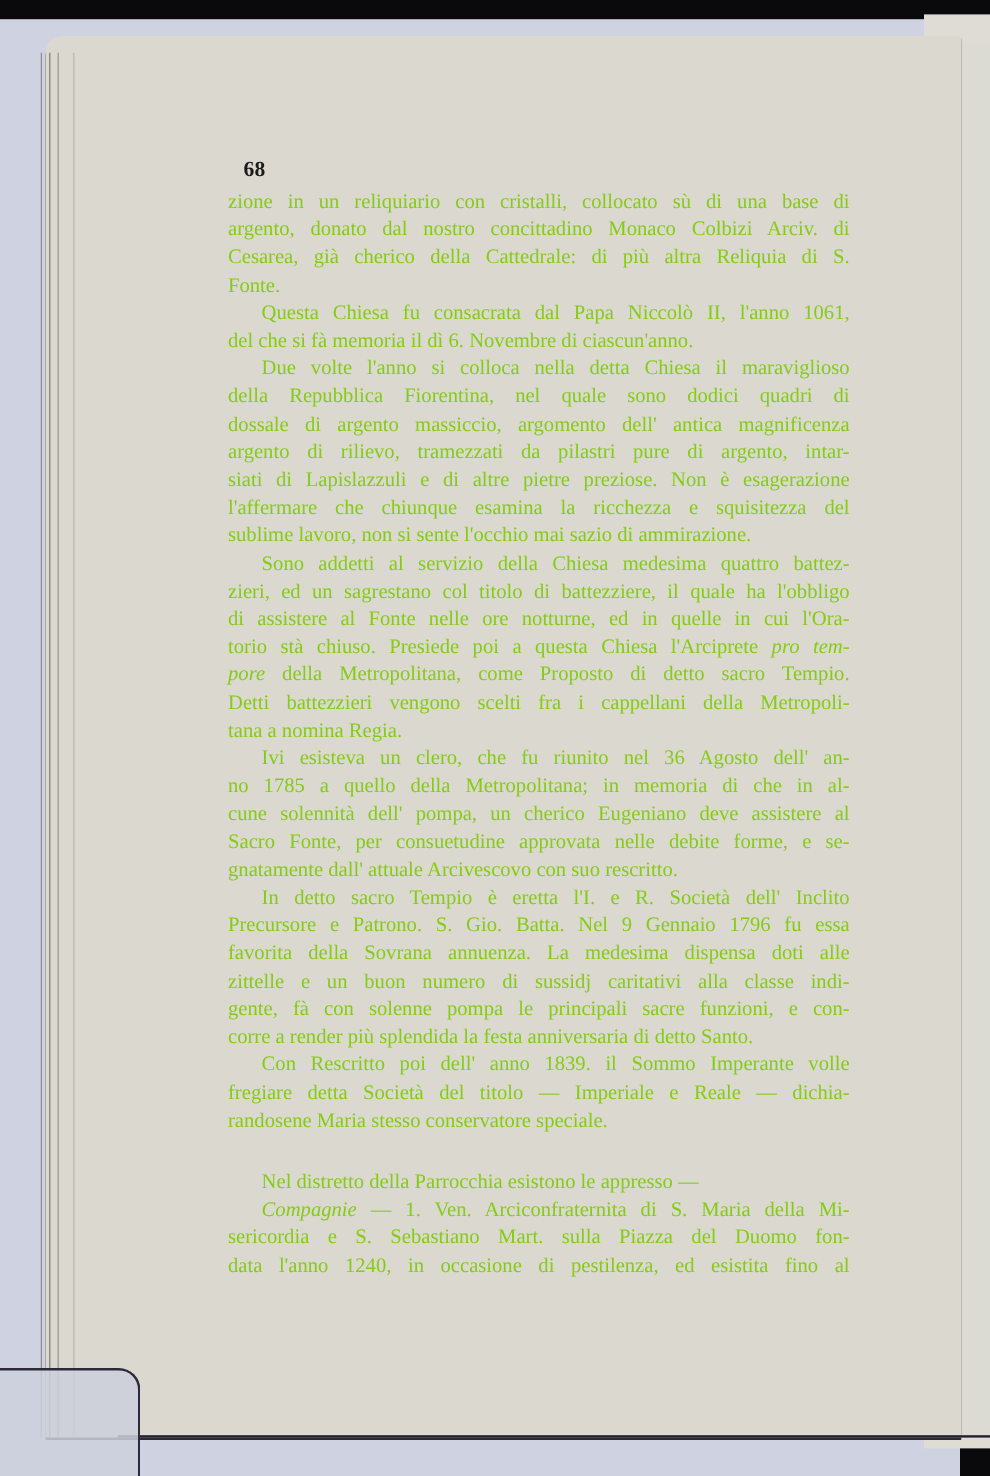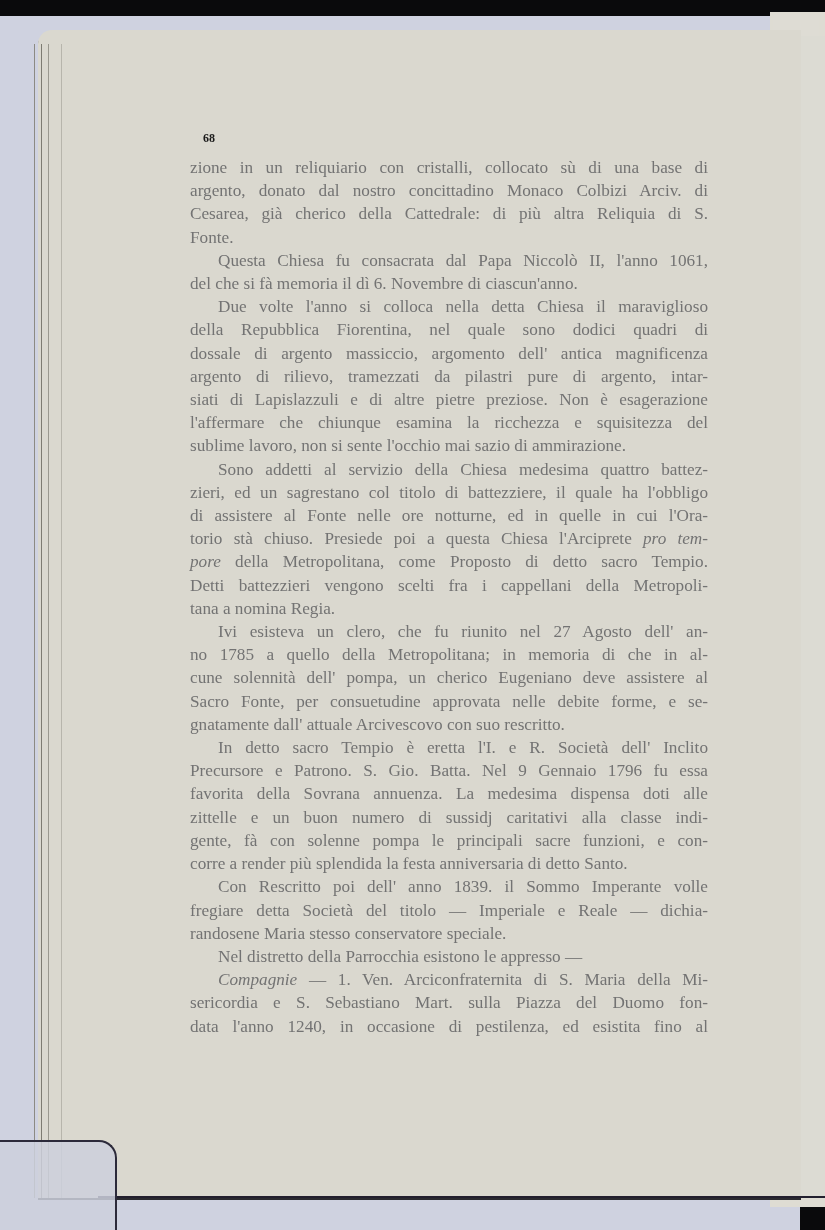--- a/index.html
+++ b/index.html
@@ -43,25 +43,25 @@
       background: rgba(205,208,220,0.85);
       border-top: 2px solid #2c2a3a; border-right: 2px solid #2c2a3a;
       border-radius: 0 18px 0 0;
     }
     .ruler-line {
       position: absolute; left: 98px; top: 1196px; width: 727px; height: 2px;
       background: #221f2e;
     }
     .text-block {
       position: absolute; left: 190px; top: 133px; width: 518px;
-      color: #737373; font-size: 17.2px; line-height: 23.2px;
+      color: #84cc16; font-size: 17.2px; line-height: 23.2px;
       text-align: justify;
     }
     .page-number {
-      position: absolute; left: 203px; top: 131px; font-size: 12px;
+      position: absolute; left: 203px; top: 131px; font-size: 18px;
       color: #1a1a1a; font-weight: bold;
     }
     .line { display: block; text-align-last: justify; white-space: nowrap; }
     .line.last { text-align-last: left; }
     em { font-style: italic; }
   </style>
 </head>
 <body>
 
 <div class="backdrop"></div>
@@ -101,41 +101,41 @@
     <div>
       <span class="line" style="padding-left: 28px;">Sono addetti al servizio della Chiesa medesima quattro battez-</span>
       <span class="line">zieri, ed un sagrestano col titolo di battezziere, il quale ha l'obbligo</span>
       <span class="line">di assistere al Fonte nelle ore notturne, ed in quelle in cui l'Ora-</span>
       <span class="line">torio stà chiuso. Presiede poi a questa Chiesa l'Arciprete <em>pro tem-</em></span>
       <span class="line"><em>pore</em> della Metropolitana, come Proposto di detto sacro Tempio.</span>
       <span class="line">Detti battezzieri vengono scelti fra i cappellani della Metropoli-</span>
       <span class="line last">tana a nomina Regia.</span>
     </div>
     <div>
-      <span class="line" style="padding-left: 28px;">Ivi esisteva un clero, che fu riunito nel 27 Agosto dell' an-</span>
+      <span class="line" style="padding-left: 28px;">Ivi esisteva un clero, che fu riunito nel 36 Agosto dell' an-</span>
       <span class="line">no 1785 a quello della Metropolitana; in memoria di che in al-</span>
       <span class="line">cune solennità dell' pompa, un cherico Eugeniano deve assistere al</span>
       <span class="line">Sacro Fonte, per consuetudine approvata nelle debite forme, e se-</span>
       <span class="line last">gnatamente dall' attuale Arcivescovo con suo rescritto.</span>
     </div>
     <div>
       <span class="line" style="padding-left: 28px;">In detto sacro Tempio è eretta l'I. e R. Società dell' Inclito</span>
       <span class="line">Precursore e Patrono. S. Gio. Batta. Nel 9 Gennaio 1796 fu essa</span>
       <span class="line">favorita della Sovrana annuenza. La medesima dispensa doti alle</span>
       <span class="line">zittelle e un buon numero di sussidj caritativi alla classe indi-</span>
       <span class="line">gente, fà con solenne pompa le principali sacre funzioni, e con-</span>
       <span class="line last">corre a render più splendida la festa anniversaria di detto Santo.</span>
     </div>
     <div>
       <span class="line" style="padding-left: 28px;">Con Rescritto poi dell' anno 1839. il Sommo Imperante volle</span>
       <span class="line">fregiare detta Società del titolo — Imperiale e Reale — dichia-</span>
       <span class="line last">randosene Maria stesso conservatore speciale.</span>
     </div>
     <div>
-      <span class="line last" style="padding-left: 28px;">Nel distretto della Parrocchia esistono le appresso —</span>
+      <span class="line last" style="padding-left: 28px; margin-top: 28px;">Nel distretto della Parrocchia esistono le appresso —</span>
     </div>
     <div>
       <span class="line" style="padding-left: 28px;"><em>Compagnie</em> — 1. Ven. Arciconfraternita di S. Maria della Mi-</span>
       <span class="line">sericordia e S. Sebastiano Mart. sulla Piazza del Duomo fon-</span>
       <span class="line">data l'anno 1240, in occasione di pestilenza, ed esistita fino al</span>
     </div>
   </div>
 
 <div class="ruler-line"></div>
 <div class="ruler"></div>

